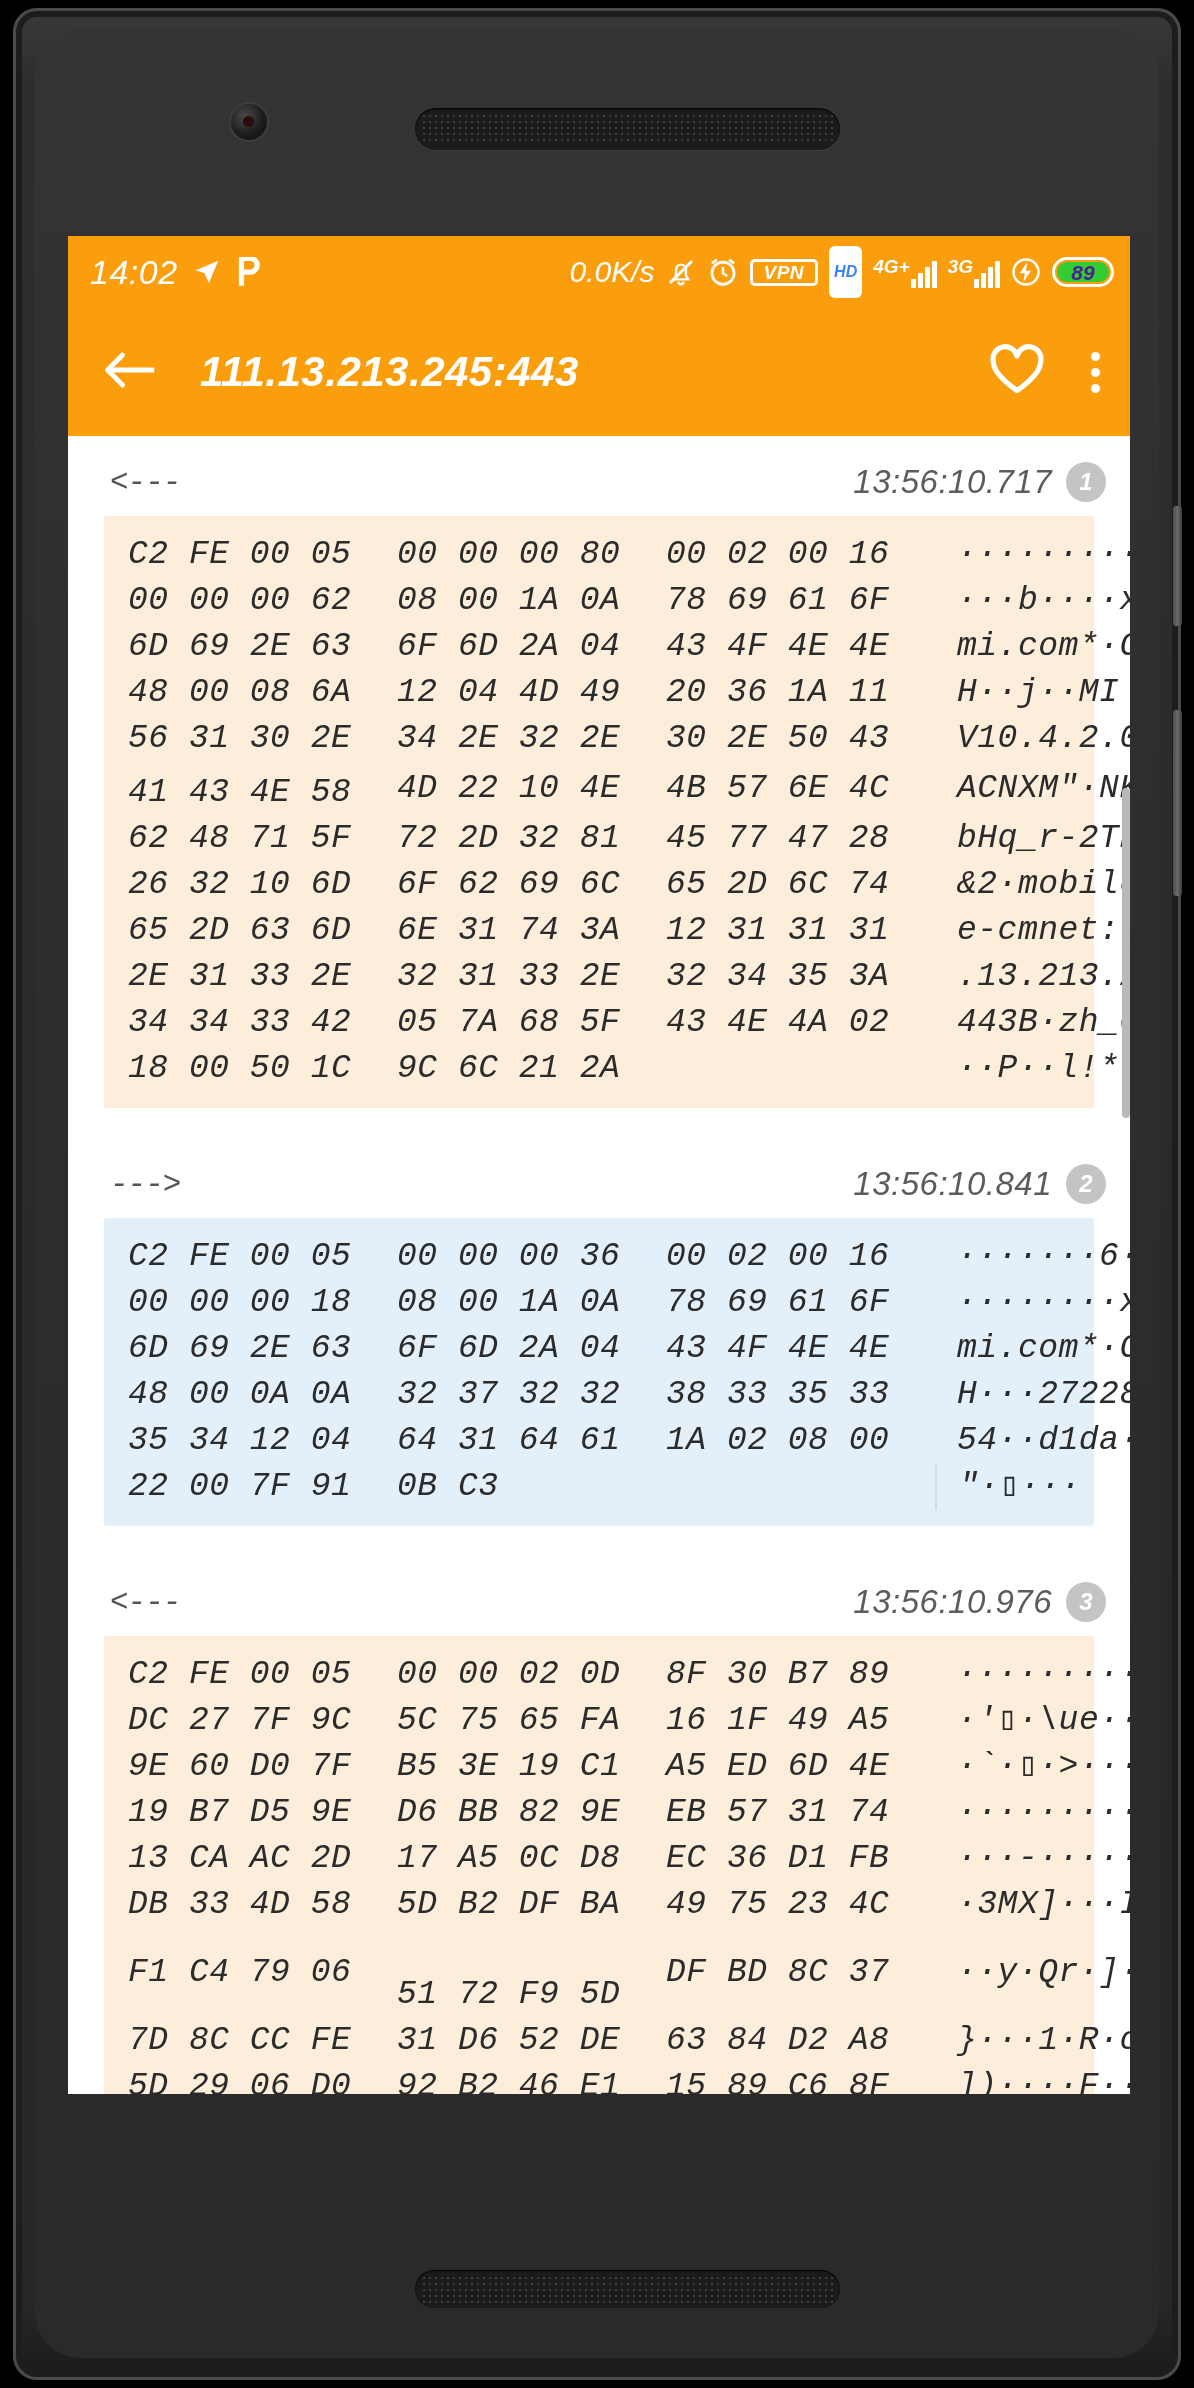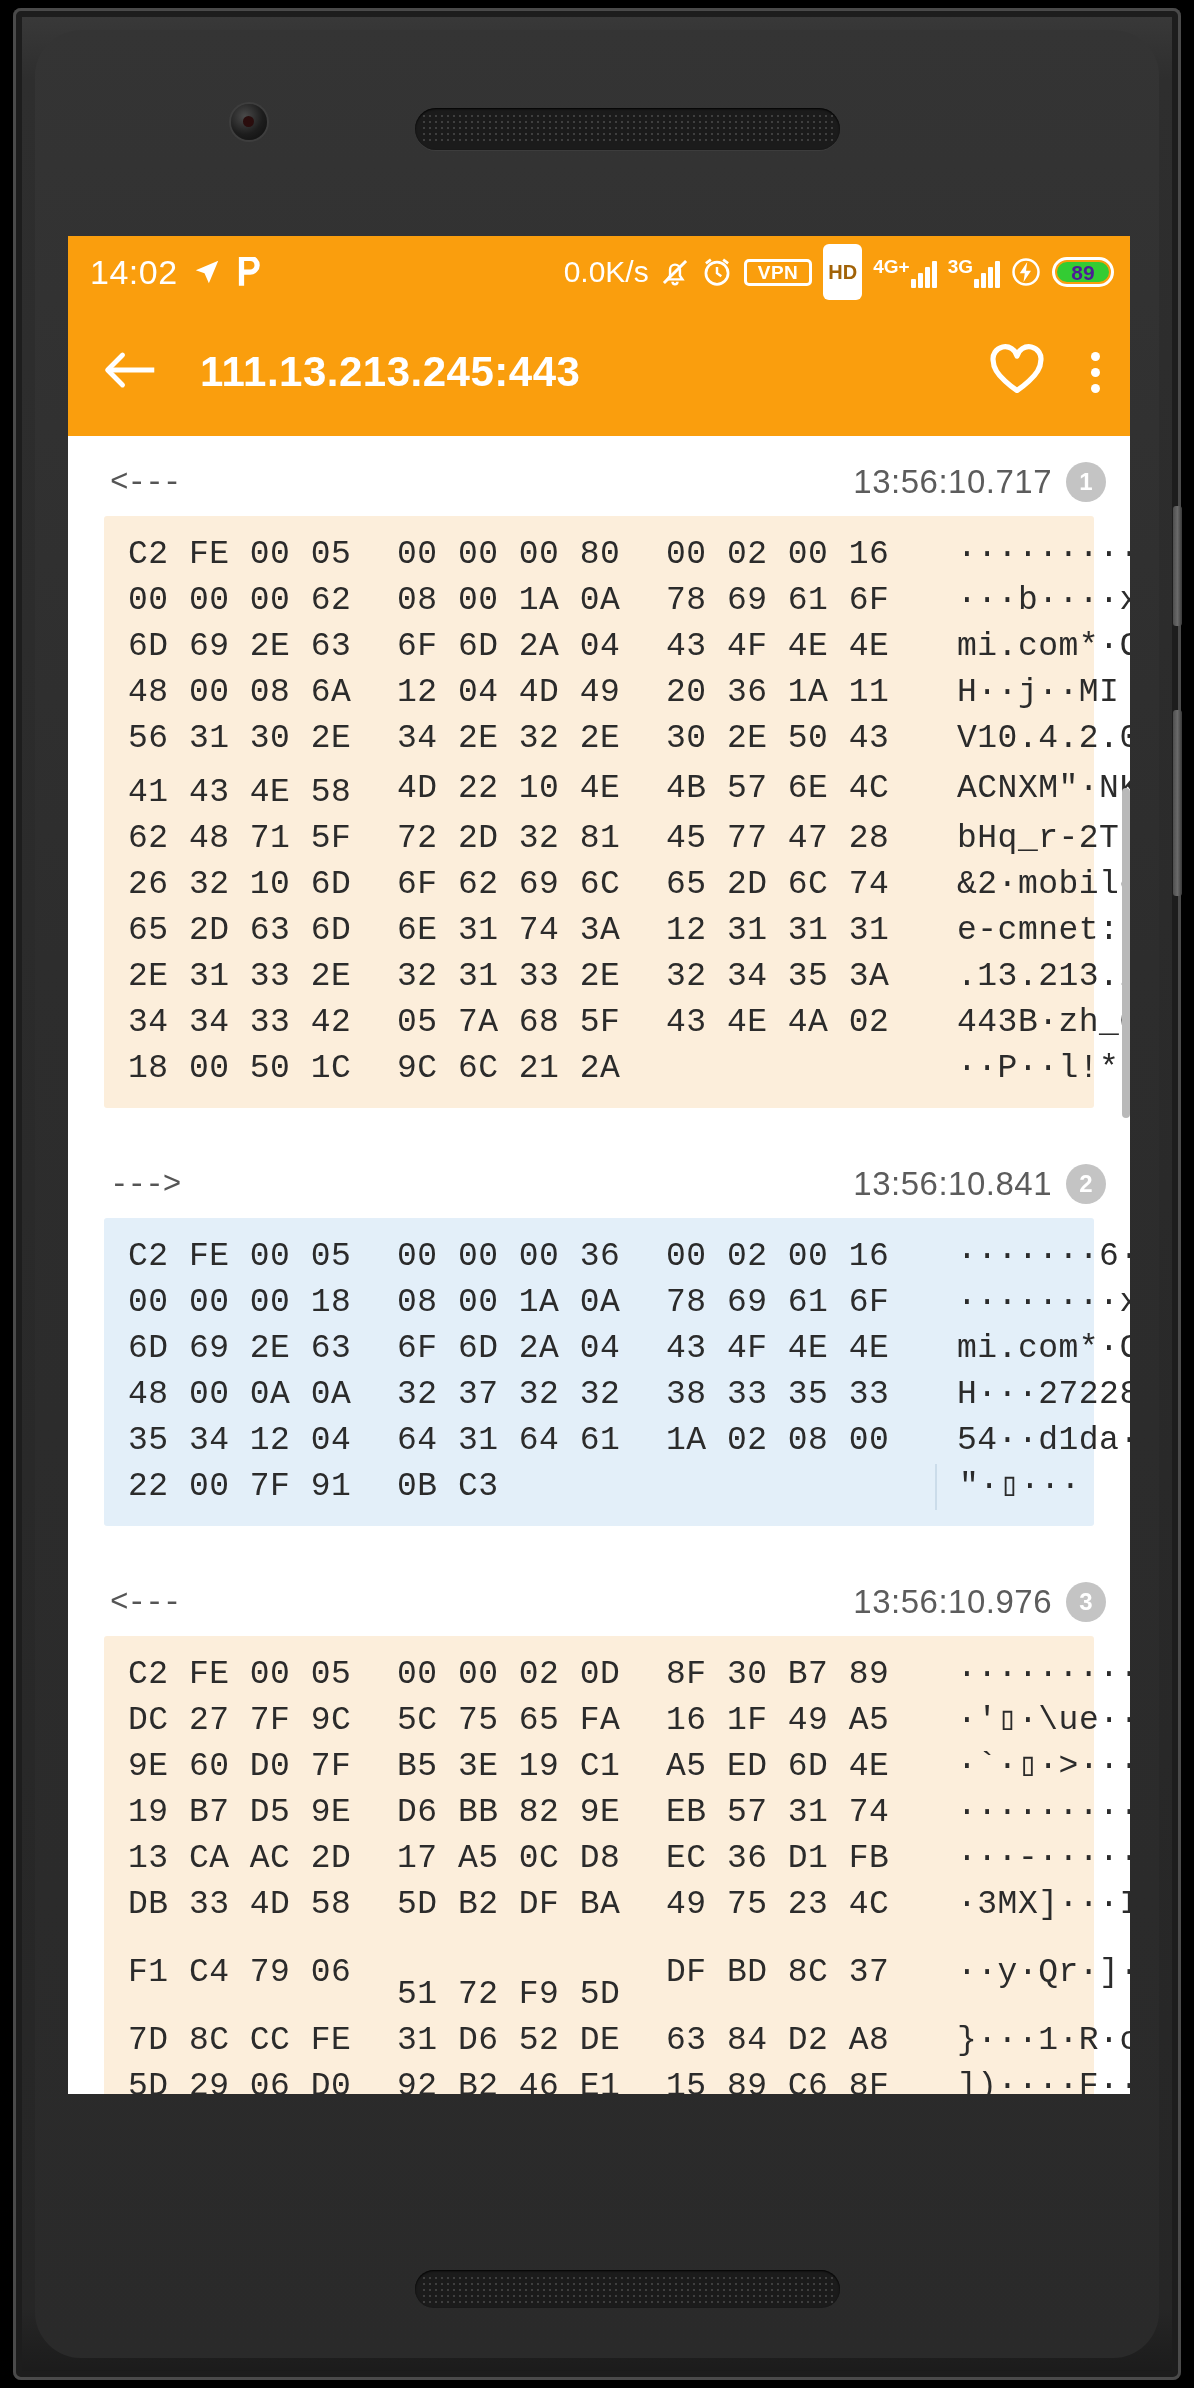--- a/index.html
+++ b/index.html
@@ -4,23 +4,24 @@
 <style>
   html,body{margin:0;padding:0;background:#000;}
   body{
     width:1194px;height:2388px;overflow:hidden;position:relative;
     font-family:"Liberation Sans", sans-serif;
   }
 
   
   #phone{
     position:absolute;left:13px;top:8px;width:1168px;height:2372px;
-    border-radius:8px;
+    border-radius:24px;
     background:linear-gradient(180deg,#3a3a3a 0%,#2e2e2e 3%,#2a2a2a 50%,#262626 97%,#1a1a1a 100%);
     box-shadow:inset 0 0 0 3px #4a4a4a, inset 0 0 0 9px #1d1d1d;
+    font-style:italic;
   }
   #phone-inner{
     position:absolute;left:22px;top:22px;width:1124px;height:2328px;
     border-radius:46px;
     background:linear-gradient(180deg,#343434 0%,#2d2d2d 40%,#2a2a2a 100%);
   }
   
   #camera{
     position:absolute;left:196px;top:74px;width:36px;height:36px;border-radius:50%;
     background:radial-gradient(circle at 38% 34%,#4a4a4a 0%,#1d1d1d 55%,#0d0d0d 100%);
@@ -65,21 +66,21 @@
     height:72px;background:#FA9E0D;display:flex;align-items:center;
     padding:0 16px 0 22px;color:#fff;box-sizing:border-box;
   }
   #sb-left{display:flex;align-items:center;gap:14px;}
   #sb-clock{font-size:34px;font-weight:400;letter-spacing:.5px;}
   #sb-right{margin-left:auto;display:flex;align-items:center;gap:11px;}
   #sb-speed{font-size:30px;font-weight:400;}
   .sb-ico{display:inline-flex;align-items:center;justify-content:center;}
   .vpn-box{border:3px solid #fff;border-radius:5px;font-size:19px;font-weight:700;
     padding:1px 11px;letter-spacing:.5px;line-height:1;}
-  .hd-box{background:#fff;color:#a16207;border-radius:6px;font-size:20px;font-weight:700;
+  .hd-box{background:#fff;color:#3b82f6;border-radius:6px;font-size:16px;font-weight:700;
     padding:18px 5px;line-height:1;}
   .net-wrap{display:flex;align-items:flex-end;gap:1px;}
   .net-label{font-size:19px;font-weight:700;line-height:1;margin-bottom:12px;}
   .bars{display:flex;align-items:flex-end;gap:2px;height:30px;}
   .bars i{display:block;width:5px;background:#fff;border-radius:1px;}
   .bars i:nth-child(1){height:9px;}
   .bars i:nth-child(2){height:15px;}
   .bars i:nth-child(3){height:21px;}
   .bars i:nth-child(4){height:27px;}
   .batt{

